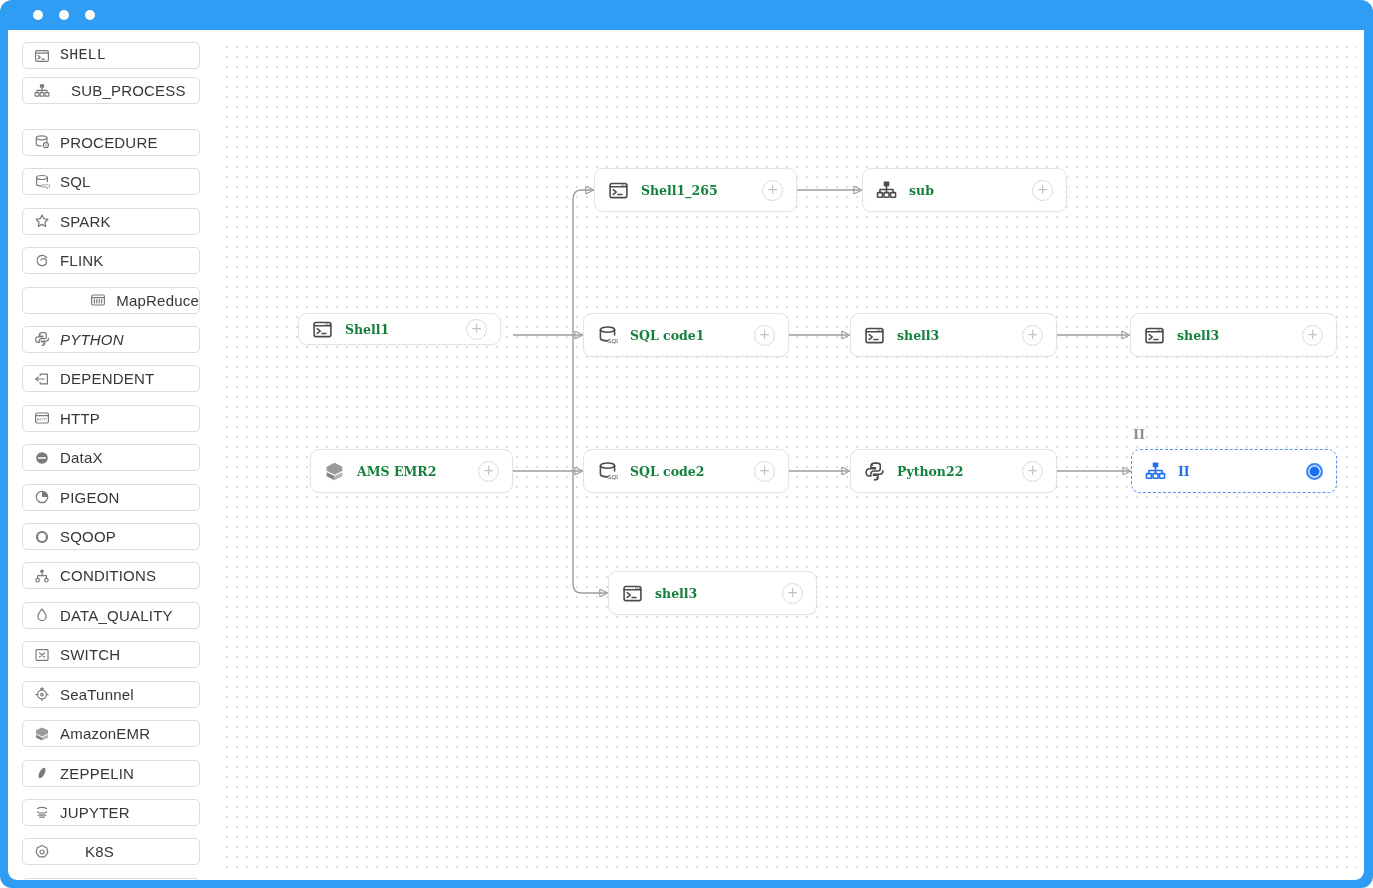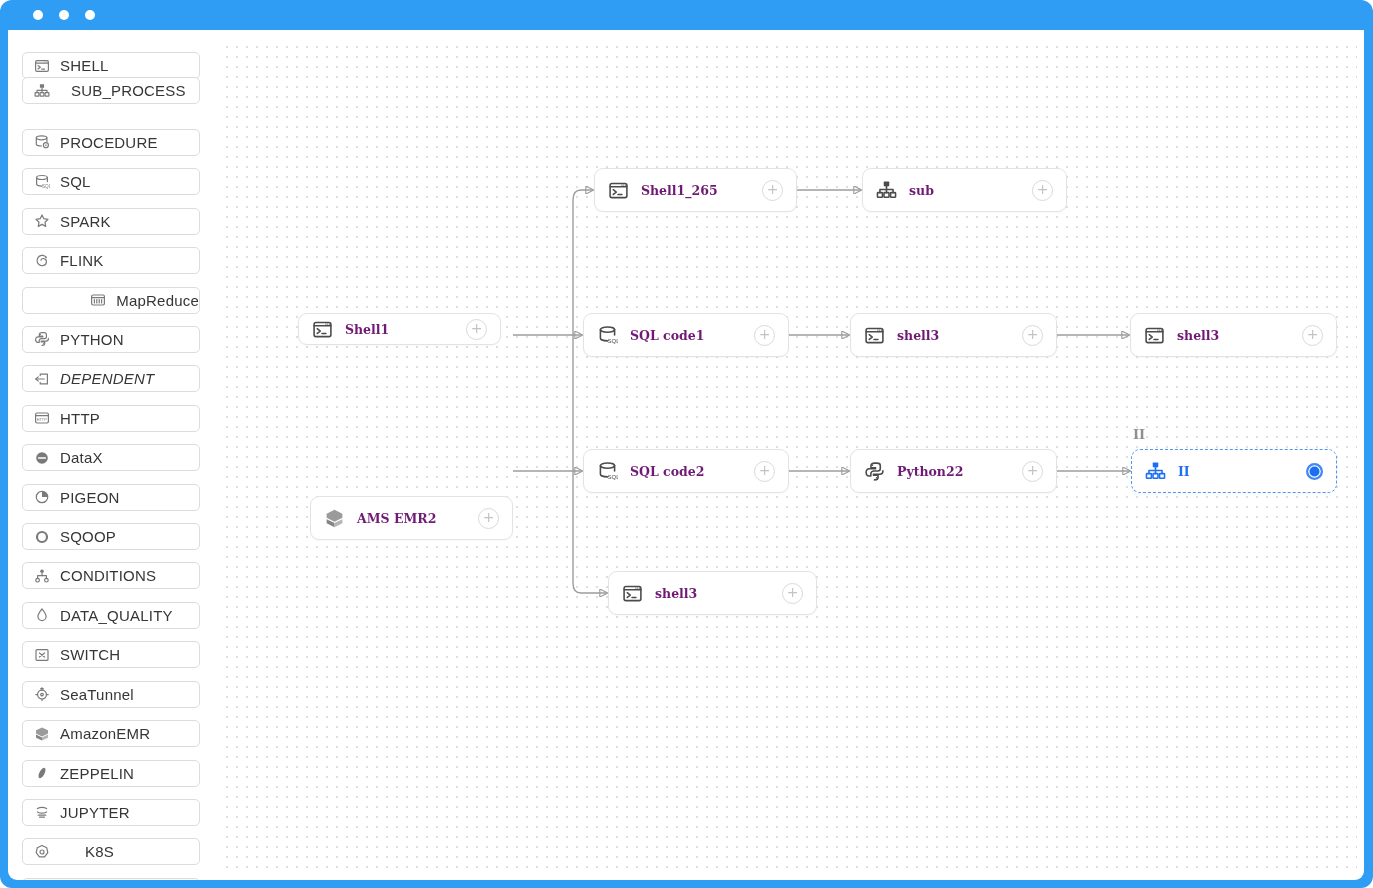--- a/index.html
+++ b/index.html
@@ -25,21 +25,21 @@
   .sidebar-item .lbl{font-size:15px;color:#363636;letter-spacing:.2px;white-space:nowrap;}
 
   .icon svg{width:100%;height:100%;display:block;}
 
   
   .node{position:absolute;background:#fff;border:1px solid #e3e3e3;border-radius:9px;
     display:flex;align-items:center;padding:0 13px;gap:12px;box-sizing:border-box;
     box-shadow:0 1px 2px rgba(0,0,0,.03);cursor:pointer;}
   .node .icon{width:21px;height:21px;color:#4b4b4b;flex:0 0 21px;}
   .node .node-label{font-family:"DejaVu Serif",serif;font-weight:bold;font-size:12.5px;
-    color:#701a75;white-space:nowrap;}
+    color:#15803d;white-space:nowrap;}
   .node-plus{margin-left:auto;width:19px;height:19px;border:1px solid #d9d9d9;border-radius:50%;
     color:#c3c3c3;font-size:14px;line-height:17px;text-align:center;flex:0 0 19px;
     font-family:"DejaVu Sans",sans-serif;}
   .node.selected{border:1.5px dashed #4f94f7;}
   .node.selected .icon{color:#1d6ff2;}
   .node.selected .node-label{color:#1d6ff2;}
   .port-dot{margin-left:auto;width:17px;height:17px;border-radius:50%;flex:0 0 17px;
     background:#1d6ff2;border:2px solid #4189f5;box-shadow:inset 0 0 0 1.5px #eaf2ff;
     box-sizing:border-box;}
   .floating-label{position:absolute;font-size:13px;font-weight:bold;color:#8f8f8f;
@@ -73,21 +73,21 @@
         <path d="M513 471 H582" marker-end="url(#arrow)"></path>
         <path d="M573 471 V583 Q573 593 581 593 H607" marker-end="url(#arrow)"></path>
         <path d="M797 190 H861" marker-end="url(#arrow)"></path>
         <path d="M789 335 H849" marker-end="url(#arrow)"></path>
         <path d="M1057 335 H1129" marker-end="url(#arrow)"></path>
         <path d="M789 471 H849" marker-end="url(#arrow)"></path>
         <path d="M1057 471 H1130" marker-end="url(#arrow)"></path>
       </svg>
 
       <div id="sidebar">
-          <div class="sidebar-item" style="top: 52px;">
+          <div class="sidebar-item" style="top: 42px; font-family: Liberation Mono, monospace;">
             <span class="icon">
               <svg viewBox="0 0 16 16" fill="none" stroke="currentColor" stroke-width="1.2" stroke-linecap="round" stroke-linejoin="round">
                 <rect x="1.6" y="2.6" width="12.8" height="10.8" rx="1.4"></rect>
                 <line x1="1.6" y1="5.2" x2="14.4" y2="5.2"></line>
                 <circle cx="10.6" cy="3.9" r="0.45" fill="currentColor" stroke="none"></circle>
                 <circle cx="12" cy="3.9" r="0.45" fill="currentColor" stroke="none"></circle>
                 <circle cx="13.3" cy="3.9" r="0.45" fill="currentColor" stroke="none"></circle>
                 <path d="M4 7.4l2.3 1.8L4 11"></path>
                 <line x1="7.6" y1="11.1" x2="10.6" y2="11.1"></line>
               </svg>
@@ -154,32 +154,32 @@
                 <rect x="1.6" y="3" width="12.8" height="10" rx="1.4"></rect>
                 <line x1="1.6" y1="5.6" x2="14.4" y2="5.6"></line>
                 <line x1="4.4" y1="7.6" x2="4.4" y2="11"></line>
                 <line x1="6.8" y1="7.6" x2="6.8" y2="11"></line>
                 <line x1="9.2" y1="7.6" x2="9.2" y2="11"></line>
                 <line x1="11.6" y1="7.6" x2="11.6" y2="11"></line>
               </svg>
             </span>
             <span class="lbl">MapReduce</span>
           </div>
-          <div class="sidebar-item" style="top: 325.94px;">
+          <div class="sidebar-item" style="top: 325.94px; font-style: italic;">
             <span class="icon">
               <svg viewBox="0 0 16 16" fill="none" stroke="currentColor" stroke-width="1.2" stroke-linecap="round" stroke-linejoin="round">
                 <path d="M8 1.6c-1.9 0-2.7.8-2.7 1.9v1.6h3.5v.8H3.9c-1.3 0-2.3 1-2.3 2.7s1 2.8 2.3 2.8h1.3V9.8c0-1.2 1.1-2.2 2.3-2.2h3c1.1 0 1.9-.9 1.9-1.9V3.5c0-1.1-.8-1.9-2.4-1.9z" fill="none"></path>
                 <path d="M8 14.4c1.9 0 2.7-.8 2.7-1.9v-1.6H7.2v-.8h4.9c1.3 0 2.3-1 2.3-2.7" fill="none"></path>
                 <circle cx="6.4" cy="3.3" r="0.6" fill="currentColor" stroke="none"></circle>
                 <circle cx="9.6" cy="12.7" r="0.6" fill="currentColor" stroke="none"></circle>
               </svg>
             </span>
             <span class="lbl">PYTHON</span>
           </div>
-          <div class="sidebar-item" style="top: 365.36px; font-style: italic;">
+          <div class="sidebar-item" style="top: 365.36px;">
             <span class="icon">
               <svg viewBox="0 0 16 16" fill="none" stroke="currentColor" stroke-width="1.2" stroke-linecap="round" stroke-linejoin="round">
                 <path d="M6.2 4.6V3.1h7.2v9.8H6.2v-1.5" fill="none"></path>
                 <line x1="10.2" y1="8" x2="1.8" y2="8"></line>
                 <path d="M4.3 5.9L1.8 8l2.5 2.1" fill="none"></path>
               </svg>
             </span>
             <span class="lbl">DEPENDENT</span>
           </div>
           <div class="sidebar-item" style="top: 404.78px;">
@@ -377,21 +377,21 @@
                 <circle cx="10.6" cy="3.9" r="0.45" fill="currentColor" stroke="none"></circle>
                 <circle cx="12" cy="3.9" r="0.45" fill="currentColor" stroke="none"></circle>
                 <circle cx="13.3" cy="3.9" r="0.45" fill="currentColor" stroke="none"></circle>
                 <path d="M4 7.4l2.3 1.8L4 11"></path>
                 <line x1="7.6" y1="11.1" x2="10.6" y2="11.1"></line>
               </svg>
             </span>
             <span class="node-label">shell3</span>
             <span class="node-plus">+</span>
           </div>
-          <div class="node" style="left: 310px; top: 449px; width: 203px; height: 44px; margin-top: 47px;">
+          <div class="node" style="left: 310px; top: 449px; width: 203px; height: 44px;">
             <span class="icon">
               <svg viewBox="0 0 16 16" fill="none" stroke="currentColor" stroke-width="1.2" stroke-linecap="round" stroke-linejoin="round">
                 <path d="M8 1.4L14 4.3v3.2L8 10.4 2 7.5V4.3z" fill="#9b9b9b" stroke="none"></path>
                 <path d="M2 8.6l6 2.9v3.1L2 11.7z" fill="#858585" stroke="none"></path>
                 <path d="M14 8.6l-6 2.9v3.1l6-2.9z" fill="#b5b5b5" stroke="none"></path>
               </svg>
             </span>
             <span class="node-label">AMS EMR2</span>
             <span class="node-plus">+</span>
           </div>

